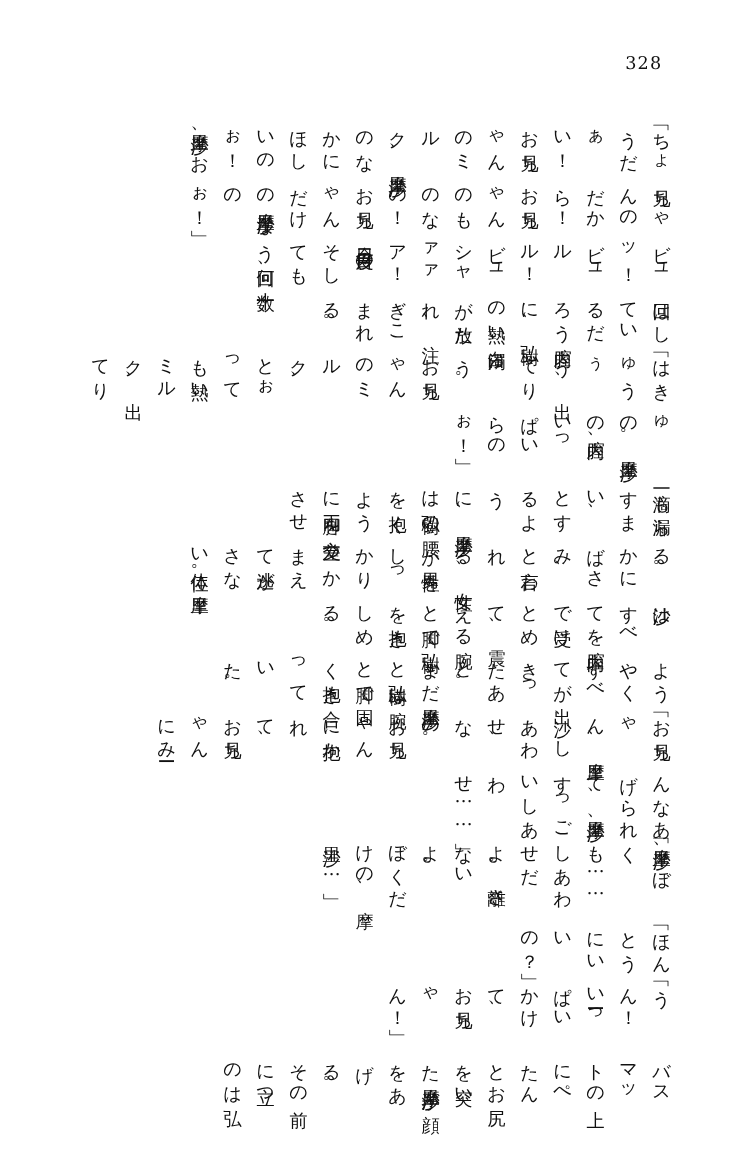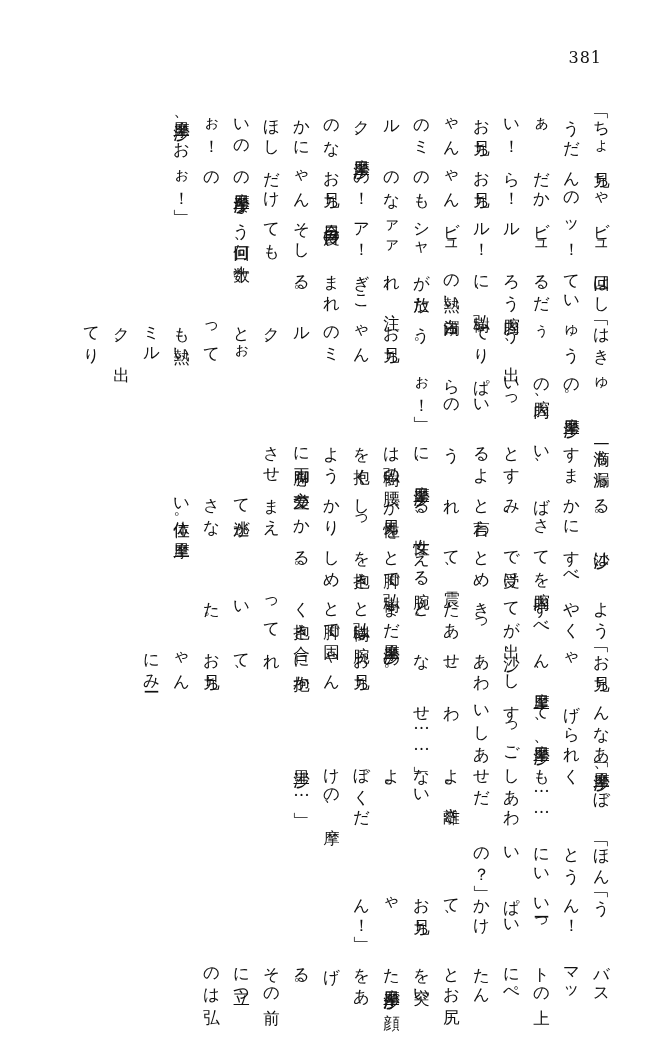--- a/index.html
+++ b/index.html
@@ -58,21 +58,21 @@
   }
   .col.indent {
     padding-top: 17px;
   }
 </style>
 </head>
 <body>
 
 <div class="page">
 
-  <div class="page-number">381</div>
+  <div class="page-number">328</div>
 
   <div class="text-body">
     <div class="col">「ちょうだぁい！　お兄ちゃんのミルク、摩里沙のなかにほしいのぉ！　摩里沙、お</div>
     <div class="col">兄ちゃんのだから！　お兄ちゃんのものなの！　お兄ちゃんだけの摩里沙なのぉ！」</div>
     <div class="col">ビュッ！　ビュルル！　ビュシャァァア！　今日二度目の、そしてもう何回、十数</div>
     <div class="col">回はしているだろう膣内に、弘樹の熱い白濁が放たれ、注ぎこまれる。</div>
     <div class="col">「はきゅうぅう、出てりゅう。お兄ちゃんのミルク、とぉっても熱いミルク、出てり</div>
     <div class="col">ゅの。摩里沙の膣内、いっぱいらのぉ！」</div>
     <div class="col indent">一滴も漏らすまい、とするように、摩里沙は弘樹の腰を抱くように両脚を交差させ</div>
     <div class="col">る。かにばさみ、と言われる、女性が男性をしっかりつかまえて逃がさない体位。摩里</div>

